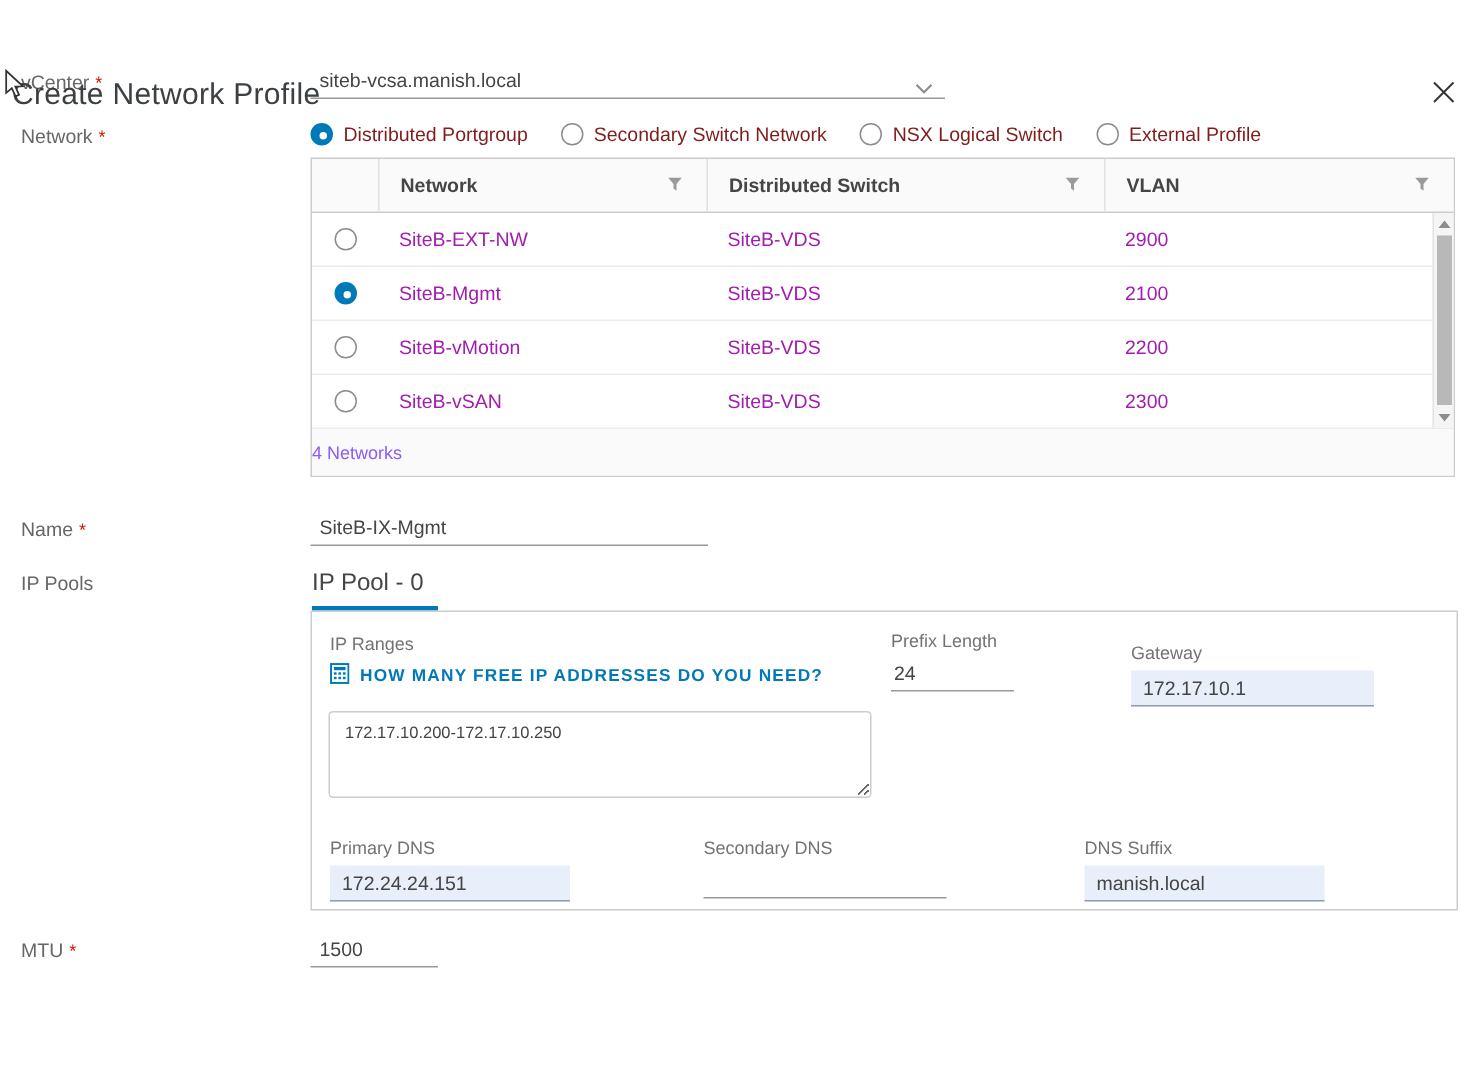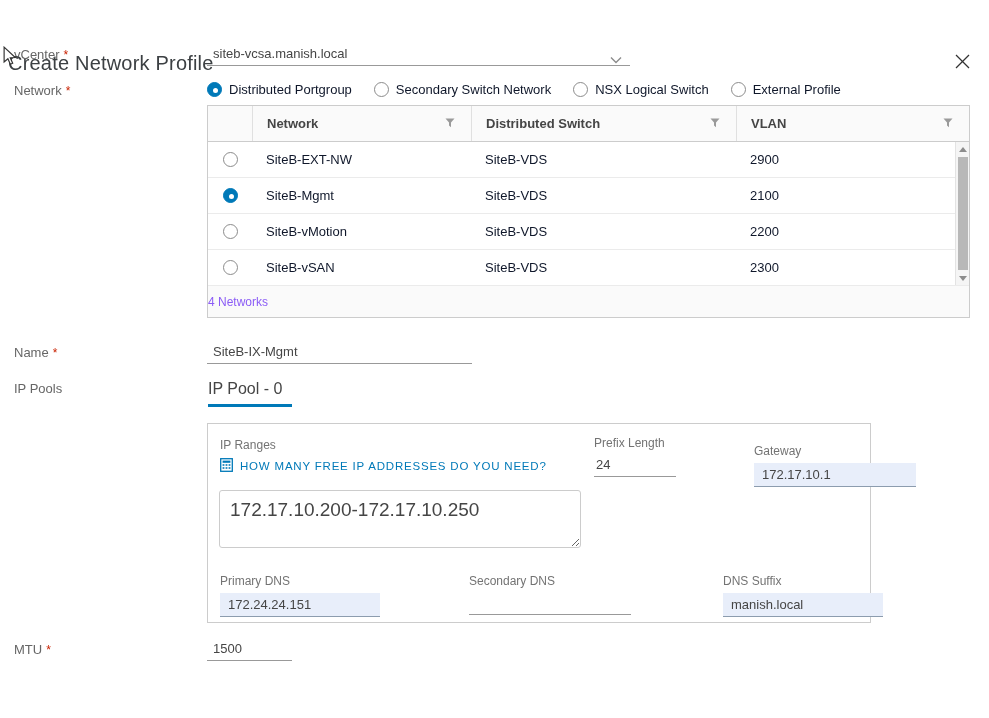--- a/index.html
+++ b/index.html
@@ -29,66 +29,66 @@
   
   .u-input { border:none; border-bottom:1px solid #999; background:transparent;
              font-size:13px; color:#454545; padding:2px 6px 4px 6px; outline:none;
              font-family:"Liberation Sans", sans-serif; }
   .sel-wrap { position:relative; width:423px; }
   .sel-wrap .u-input { width:100%; padding-right:26px; }
   .sel-caret { position:absolute; right:8px; top:6px; pointer-events:none; }
 
   
   .radio-line { display:flex; align-items:center; gap:22px; padding-top:2px; }
-  .radio-opt { display:flex; align-items:center; gap:7px; font-size:13px; color:#0f172a;
+  .radio-opt { display:flex; align-items:center; gap:7px; font-size:13px; color:#7f1d1d;
                cursor:pointer; white-space:nowrap; }
   .rb { width:15px; height:15px; border-radius:50%; border:1px solid #8c8c8c;
         background:#fff; flex:0 0 15px; position:relative; }
   .rb.on { background:#0079b8; border-color:#0079b8; }
   .rb.on::after { content:""; position:absolute; left:5px; top:5px; width:5px; height:5px;
                   border-radius:50%; background:#fff; }
 
   
   .net-table { width:763px; margin-top:8px; border:1px solid #ccc; font-size:13px; }
   .nt-header { display:flex; height:36px; background:#fafafa; border-bottom:1px solid #ccc;
                align-items:center; color:#454545; font-weight:bold; }
   .nt-c1 { flex:0 0 44px; height:100%; }
   .nt-c2 { flex:0 0 219px; } .nt-c3 { flex:0 0 265px; } .nt-c4 { flex:1 1 auto; }
   .nt-hcell { display:flex; align-items:center; justify-content:space-between;
               padding:0 16px 0 14px; height:100%; border-left:1px solid #e0e0e0; }
   .nt-body { position:relative; }
   .nt-row { display:flex; height:36px; align-items:center; border-bottom:1px solid #ebebeb; }
   .nt-row:last-child { border-bottom:1px solid #ccc; }
   .nt-radio-cell { flex:0 0 44px; display:flex; justify-content:center; }
-  .nt-cell { padding-left:14px; color:#0f172a; }
+  .nt-cell { padding-left:14px; color:#a21caf; }
   .nt-footer { height:31px; background:#fafafa; display:flex; align-items:center;
                justify-content:flex-start; padding-right:14px; font-size:12px; color:#8b5cf6; }
   
   .sbar { position:absolute; top:0; right:0; width:14px; bottom:1px; background:#f5f5f5;
           border-left:1px solid #e3e3e3; display:flex; flex-direction:column;
           align-items:center; }
   .sb-up, .sb-dn { height:14px; display:flex; align-items:center; justify-content:center;
                    flex:0 0 14px; width:100%; }
   .tri-up { width:0; height:0; border-left:4px solid transparent; border-right:4px solid transparent;
             border-bottom:5px solid #8c8c8c; }
   .tri-dn { width:0; height:0; border-left:4px solid transparent; border-right:4px solid transparent;
             border-top:5px solid #8c8c8c; }
   .sb-thumb { width:10px; flex:1 1 auto; background:#b8b8b8; margin:1px 0; }
 
   
   .pool-col { width:765px; }
   .pool-tab { display:inline-block; font-size:16px; color:#454545; padding:2px 10px 6px 0;
               border-bottom:3px solid #0079b8; margin-left:1px; }
-  .pool-panel { position:relative; width:664px; height:200px; border:1px solid #ccc;
-                margin-top:16px; }
+  .pool-panel { position:relative; width:765px; height:200px; border:1px solid #ccc;
+                margin-top:0px; }
   .p-label { font-size:12px; color:#737373; }
   .free-link { display:flex; align-items:center; gap:7px; color:#0079b8; font-size:11.5px;
-               font-weight:normal; letter-spacing:.8px; cursor:pointer; }
+               font-weight:bold; letter-spacing:.8px; cursor:pointer; }
   .ta-ranges { position:absolute; left:11px; top:66px; width:362px; height:58px;
-               border:1px solid #ccc; border-radius:3px; resize:both; font-size:19px;
+               border:1px solid #ccc; border-radius:3px; resize:both; font-size:11px;
                color:#454545; padding:8px 10px; outline:none;
                font-family:"Liberation Sans", sans-serif; }
   .filled { background:#e8eefa; border:none; border-bottom:1px solid #8c9cae;
             font-size:13px; color:#454545; padding:4px 8px; height:24px; outline:none;
             font-family:"Liberation Sans", sans-serif; }
   .grp { position:absolute; }
   .grp .p-label { display:block; margin-bottom:5px; }
 </style>
 </head>
 <body>

